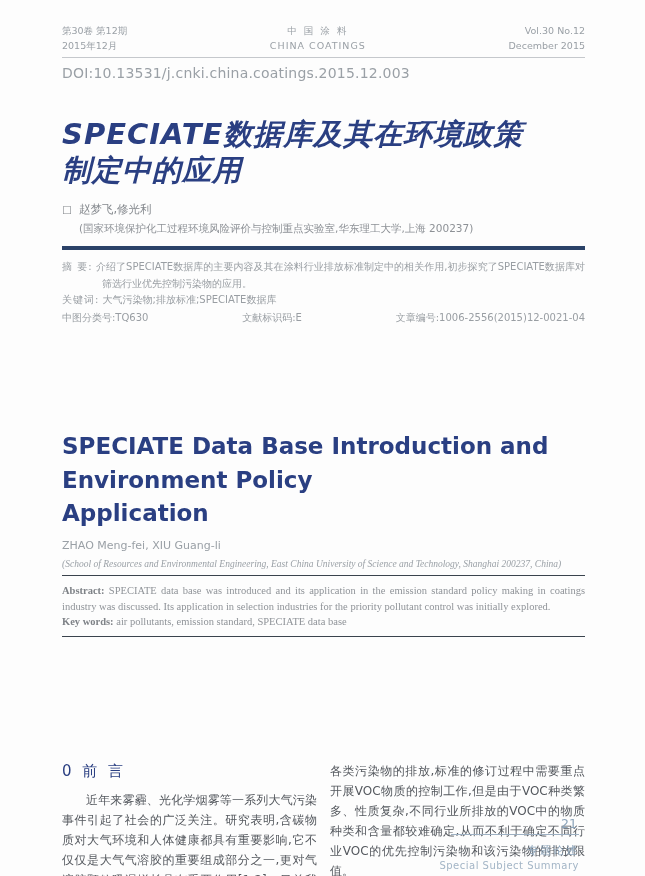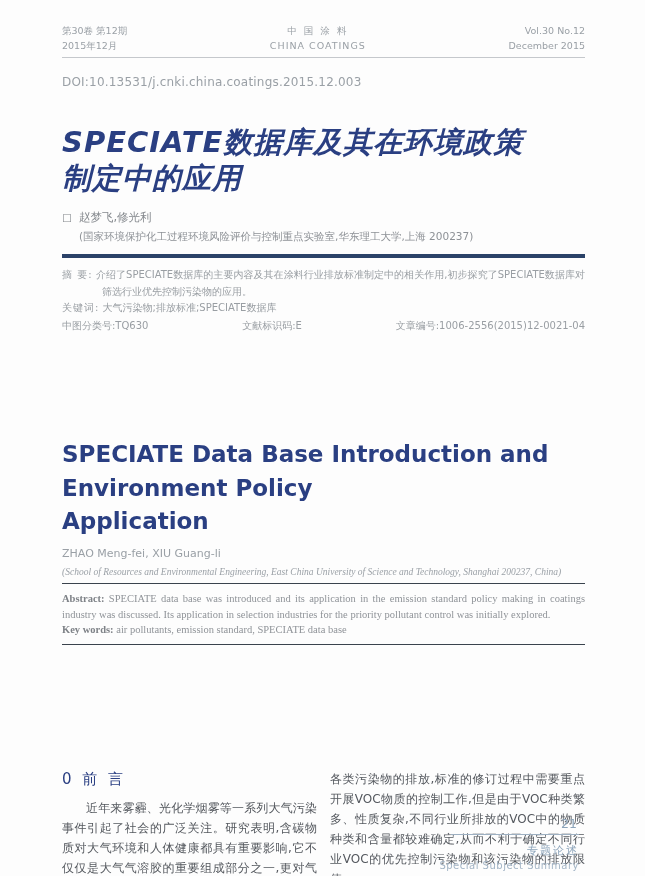--- a/index.html
+++ b/index.html
@@ -14,21 +14,21 @@
   }
   .content { padding: 24px 60px 0 62px; }
 
   
   .jheader { display: flex; justify-content: space-between; align-items: flex-start;
     font-size: 9.5px; line-height: 1.55; color: #9aa0a6; }
   .jheader .col-c { text-align: center; letter-spacing: 2px; }
   .jheader .col-c .en { letter-spacing: 1px; }
   .jheader .col-r { text-align: right; }
   .header-rule { border: none; border-top: 1px solid #c5c8cc; margin-top: 4px; }
-  .doi { font-size: 12px; color: #9aa0a6; margin-top: 17px; letter-spacing: 0.2px; }
+  .doi { font-size: 14px; color: #9aa0a6; margin-top: 7px; letter-spacing: 0.2px; }
 
   
   .title-cn { margin-top: 36px; color: #2a3f82; font-weight: bold;
     font-size: 29px; line-height: 1.22; letter-spacing: 1px; font-style: italic; }
   .title-cn span { display: block; }
   .authors-cn { margin-top: 14px; font-size: 11.5px; color: #85898e; }
   .authors-cn .marker { margin-right: 7px; font-size: 10.5px; }
   .affil-cn { margin-top: 5px; font-size: 10.5px; color: #8d9196; padding-left: 17px; }
   .thick-rule { margin-top: 10px; height: 4px; background: #2b4268; border: none; }
 

